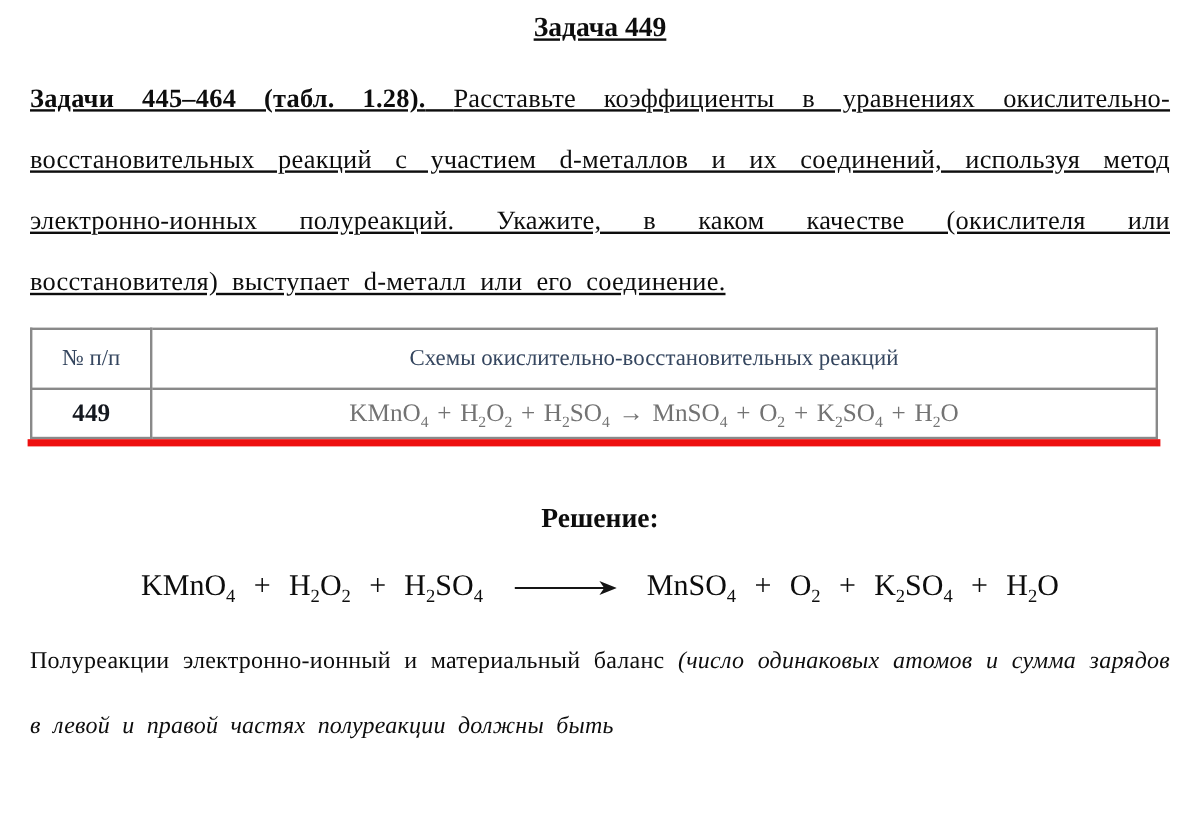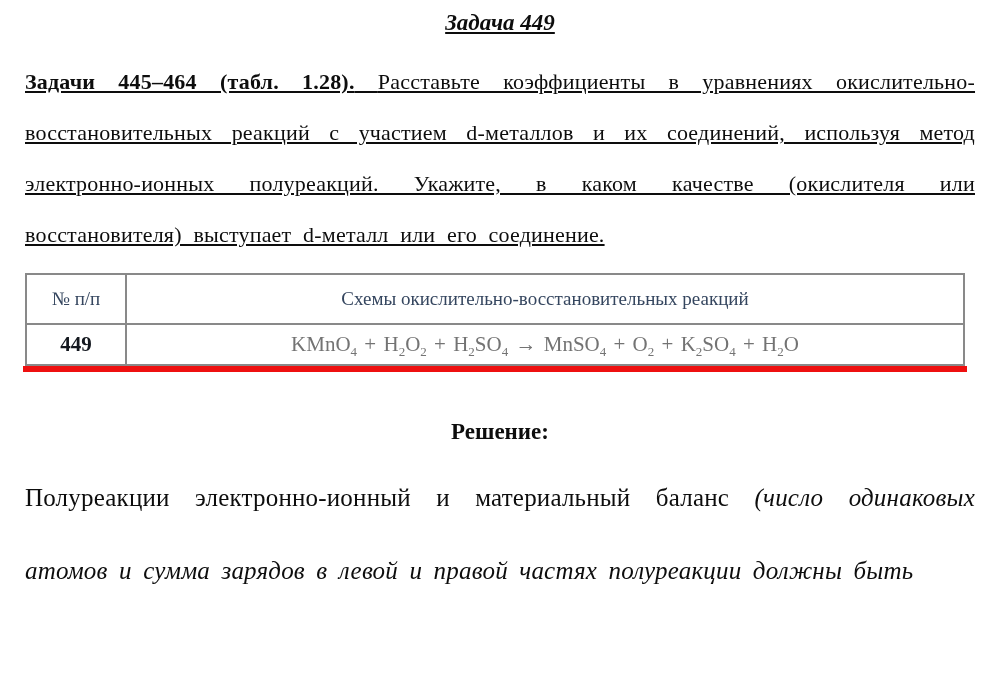--- a/index.html
+++ b/index.html
@@ -20,21 +20,20 @@
   }
   .page { padding: 6px 25px 0 25px; width: 1000px; }
 
   .title {
     text-align: center;
     font-size: 23px;
     font-weight: bold;
     text-decoration: underline;
     line-height: 34px;
     margin: 0;
-    font-style: italic;
   }
 
   .intro {
     margin: 16px 0 0 0;
     font-size: 22px;
     line-height: 51px;
     text-align: justify;
     word-spacing: 6px;
     letter-spacing: 0.2px;
     text-decoration: underline;
@@ -97,22 +96,22 @@
   .solution-equation .long-arrow {
     display: inline-block;
     vertical-align: -1px;
     margin: 0 10px;
   }
 
   sub { font-size: 62%; line-height: 0; }
 
   .balance-paragraph {
     margin: 14px 0 0 0;
-    font-size: 25px;
-    line-height: 73px;
+    font-size: 20px;
+    line-height: 54px;
     text-align: justify;
     word-spacing: 5px;
     letter-spacing: 0.2px;
   }
   .balance-paragraph .italic-part { font-style: italic; }
 </style>
 </head>
 <body>
 
 <div class="page">
@@ -135,16 +134,20 @@
         <td class="row-formula">KMnO<sub>4</sub> + H<sub>2</sub>O<sub>2</sub> + H<sub>2</sub>SO<sub>4</sub> → MnSO<sub>4</sub> + O<sub>2</sub> + K<sub>2</sub>SO<sub>4</sub> + H<sub>2</sub>O</td>
       </tr>
     </tbody>
   </table>
 
   <div class="red-divider"></div>
 
   <p class="solution-heading">Решение:</p>
 
 
+  <p class="solution-equation">KMnO<sub>4</sub> + H<sub>2</sub>O<sub>2</sub> + H<sub>2</sub>SO<sub>4</sub> <span class="long-arrow"><svg width="86" height="14" viewBox="0 0 86 14">
+          <line x1="1" y1="7" x2="76" y2="7" stroke="#151515" stroke-width="1.7"></line>
+          <path d="M86 7 L71.5 1.2 L75.5 7 L71.5 12.8 Z" fill="#151515"></path>
+        </svg></span> MnSO<sub>4</sub> + O<sub>2</sub> + K<sub>2</sub>SO<sub>4</sub> + H<sub>2</sub>O</p>
 
   <p class="balance-paragraph"><span>Полуреакции электронно-ионный и материальный баланс </span><span class="italic-part">(число одинаковых атомов и сумма зарядов в левой и правой частях полуреакции должны быть</span></p>
 
 </div>
 
 </body></html>

